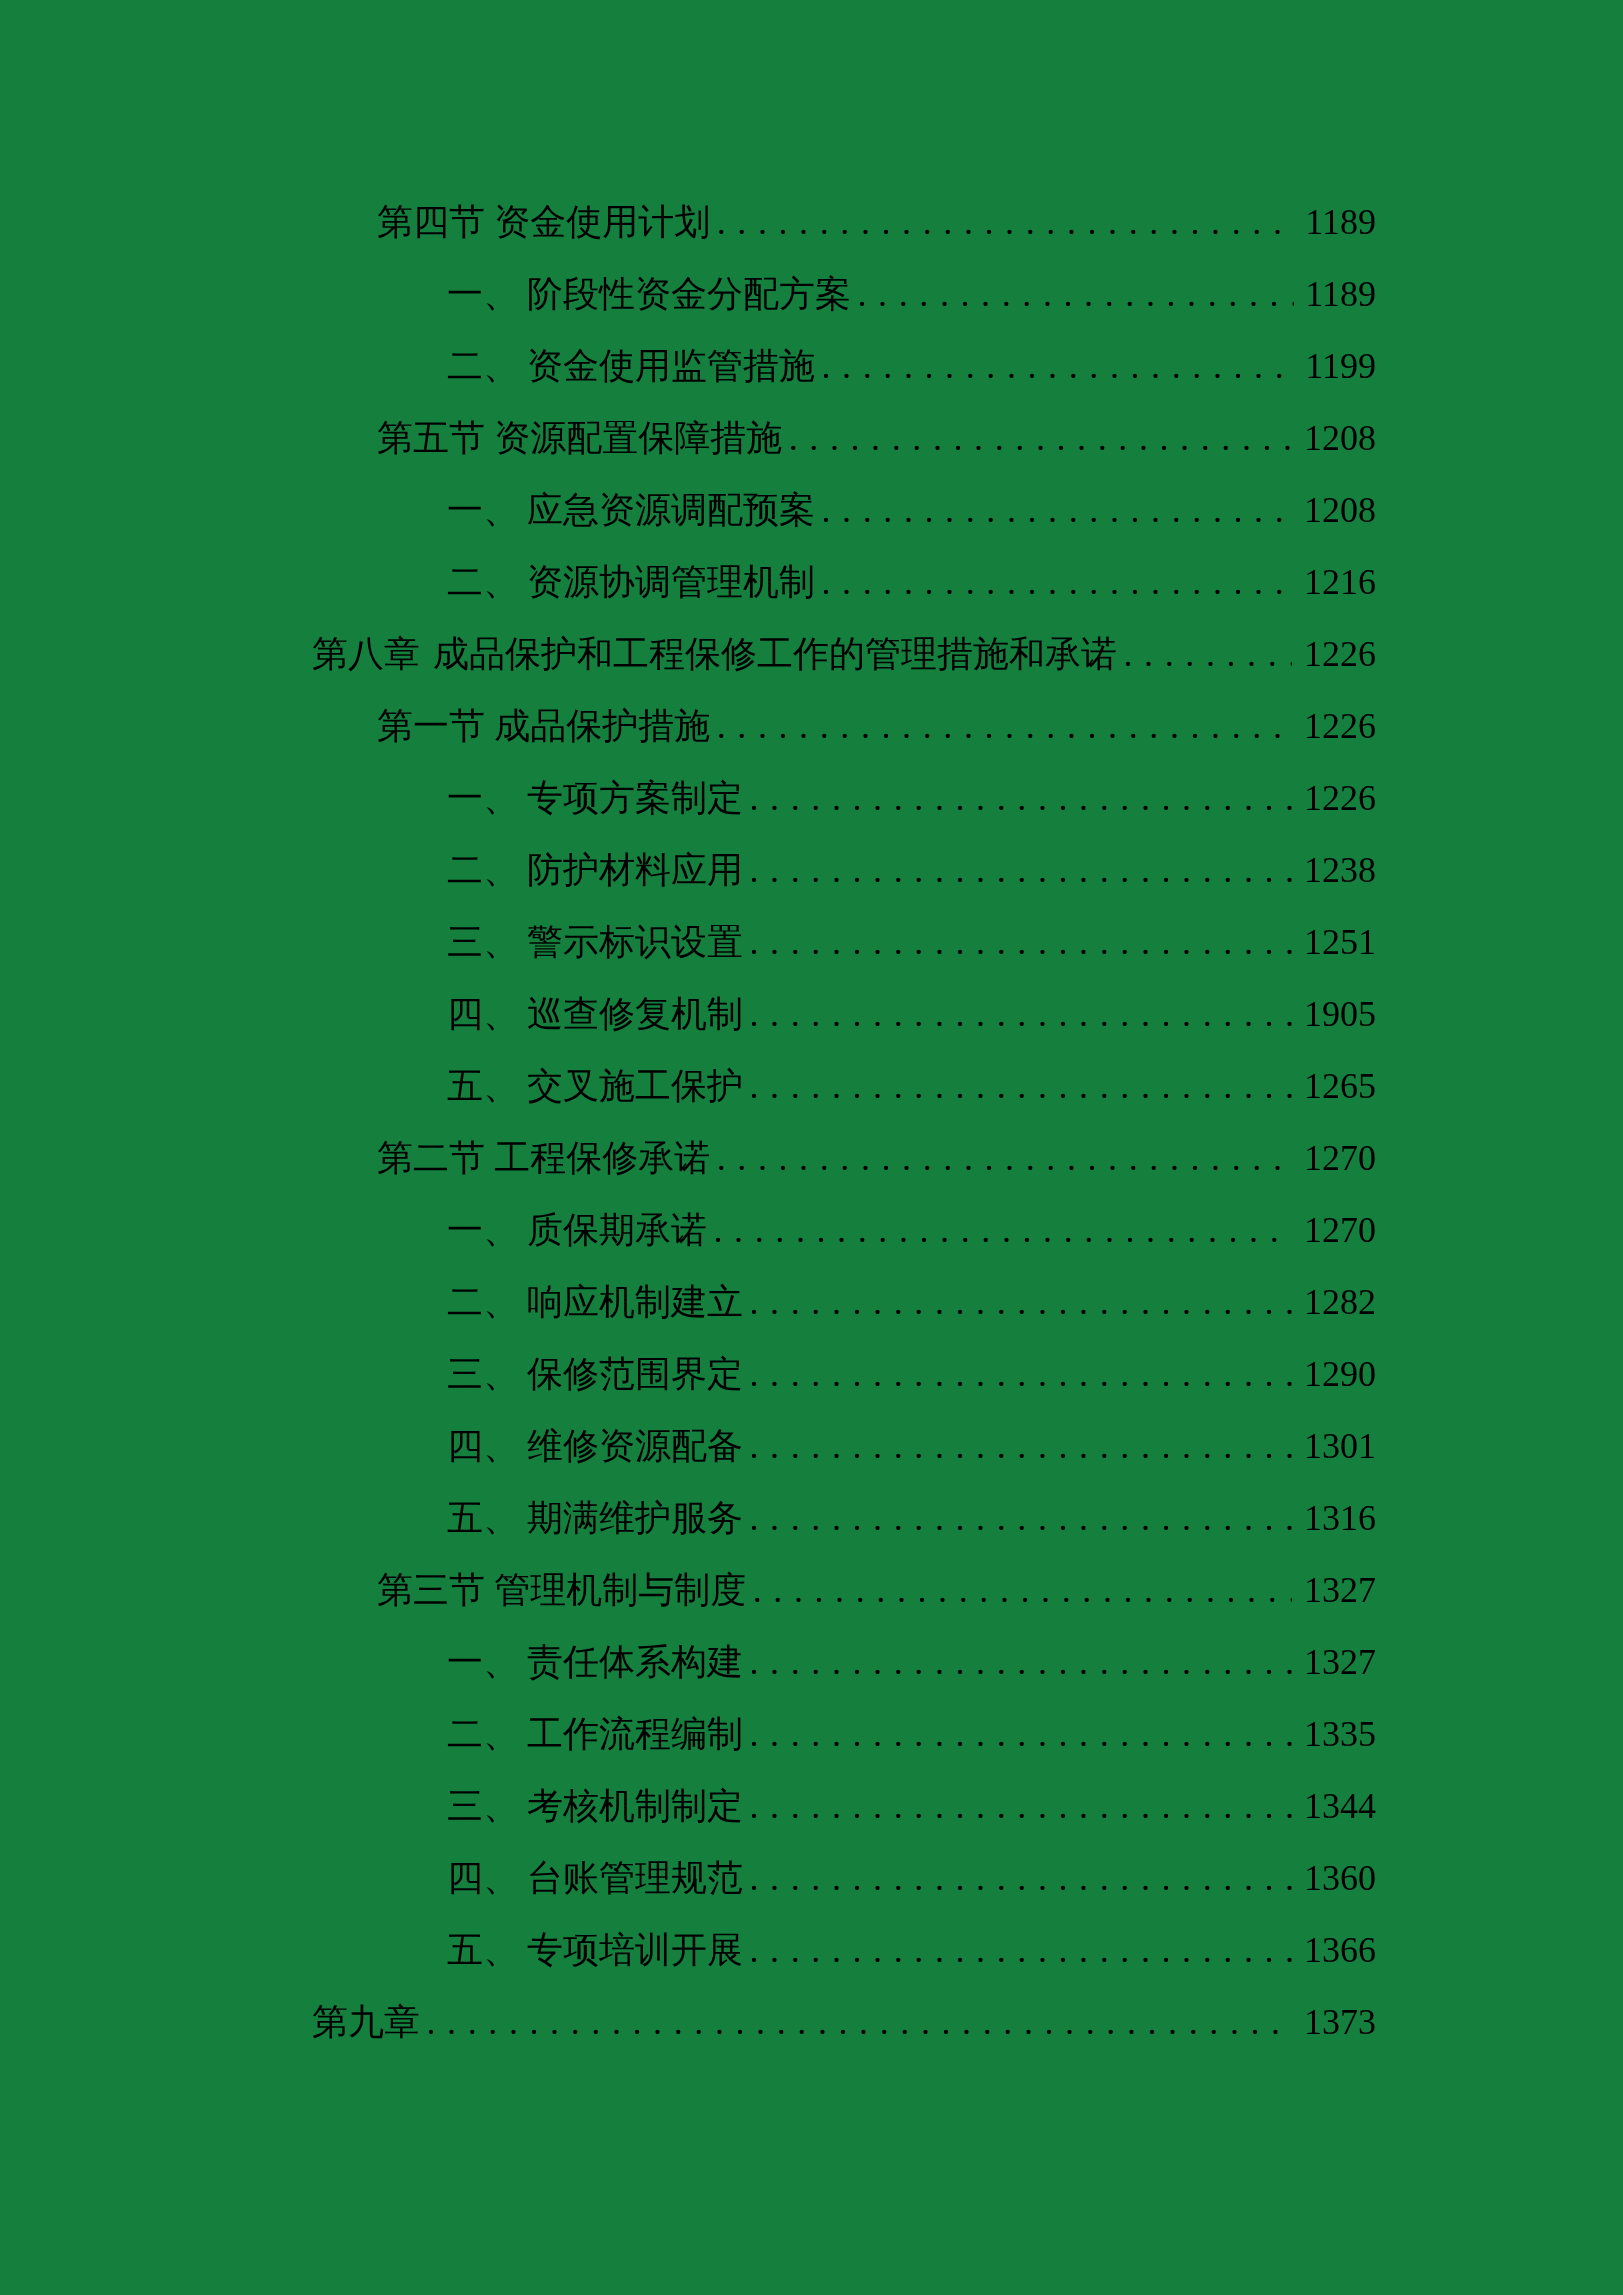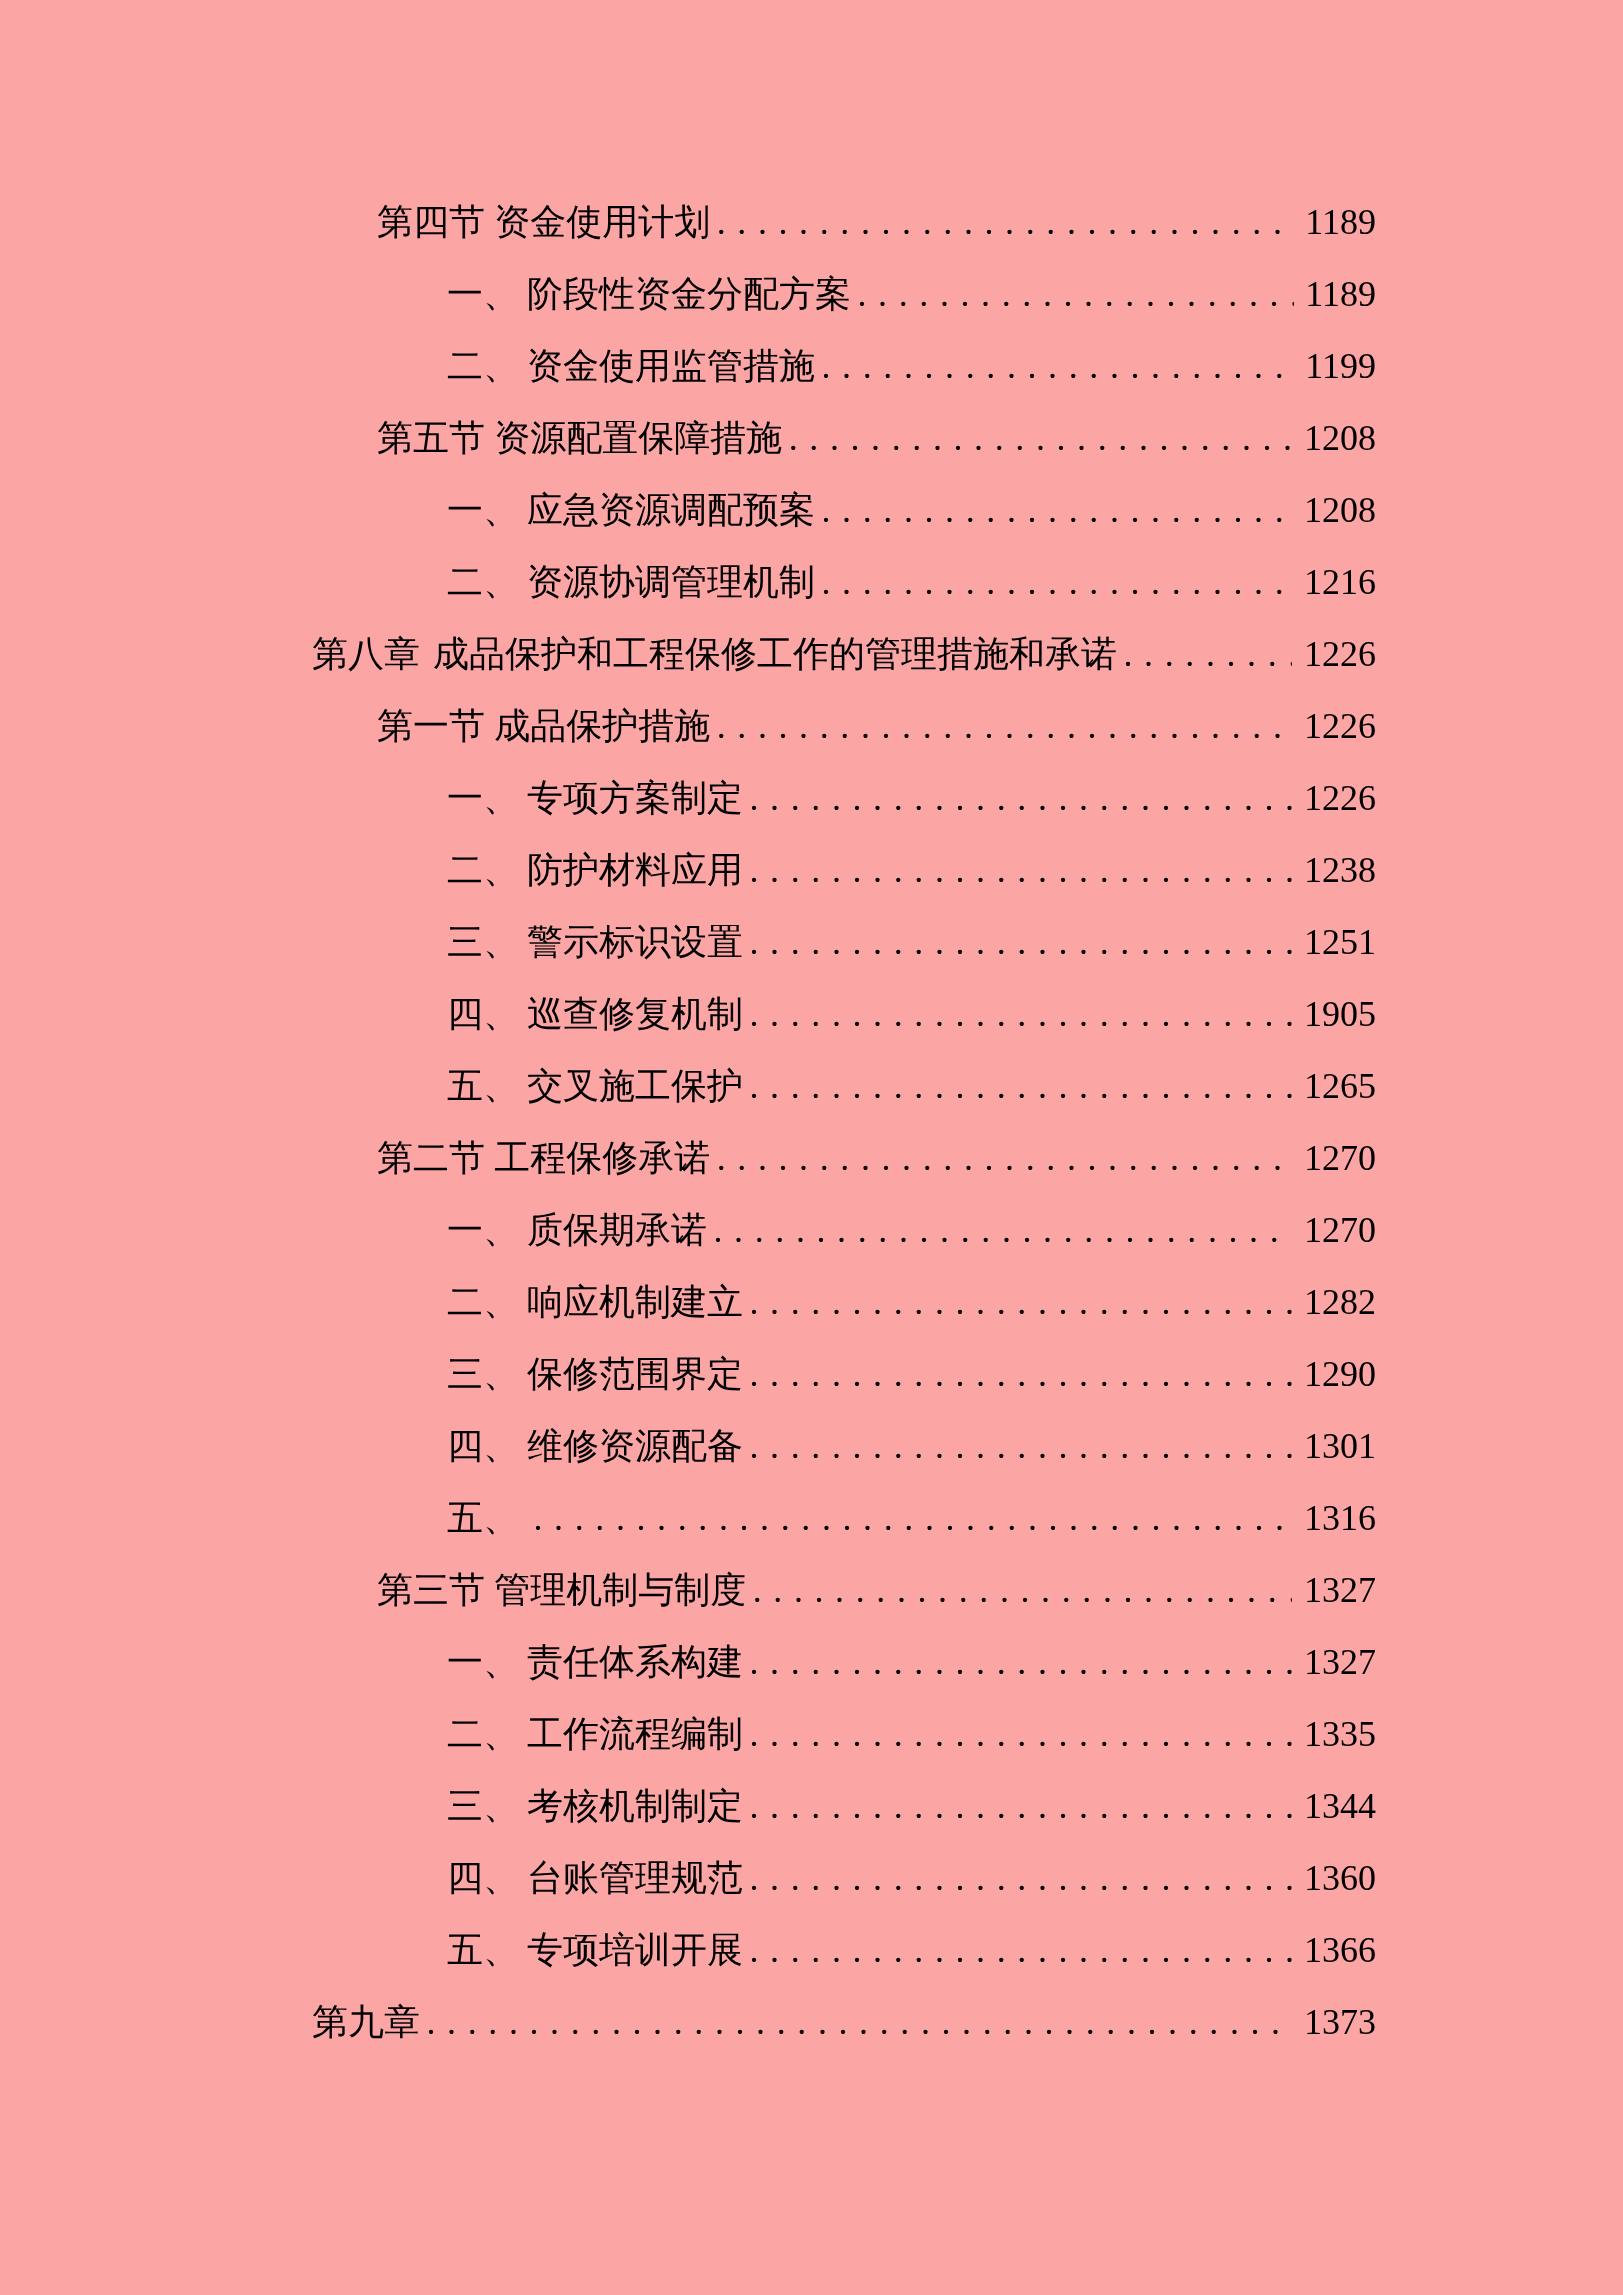--- a/index.html
+++ b/index.html
@@ -56,21 +56,21 @@
     letter-spacing: 1.3px;
   }
   .pagenum {
     flex: none;
     margin-left: 11.8px;
   }
 </style>
 </head>
 <body>
 
-<div class="page" style="background: #fca5a5; color: rgb(0, 0, 0);">
+<div class="page" style="background: #15803d; color: rgb(0, 0, 0);">
   <div class="toc">
       <div class="toc-row level-section">
     <span class="entry-label">第四节</span>
     <span class="entry-title">资金使用计划</span>
     <span class="leader"></span>
     <span class="pagenum">1189</span>
   </div>
       <div class="toc-row level-sub">
     <span class="entry-label">一、</span>
     <span class="entry-title">阶段性资金分配方案</span>
@@ -168,20 +168,21 @@
     <span class="pagenum">1290</span>
   </div>
       <div class="toc-row level-sub">
     <span class="entry-label">四、</span>
     <span class="entry-title">维修资源配备</span>
     <span class="leader"></span>
     <span class="pagenum">1301</span>
   </div>
       <div class="toc-row level-sub">
     <span class="entry-label">五、</span>
+    <span class="entry-title">期满维护服务</span>
     <span class="leader"></span>
     <span class="pagenum">1316</span>
   </div>
       <div class="toc-row level-section">
     <span class="entry-label">第三节</span>
     <span class="entry-title">管理机制与制度</span>
     <span class="leader"></span>
     <span class="pagenum">1327</span>
   </div>
       <div class="toc-row level-sub">

